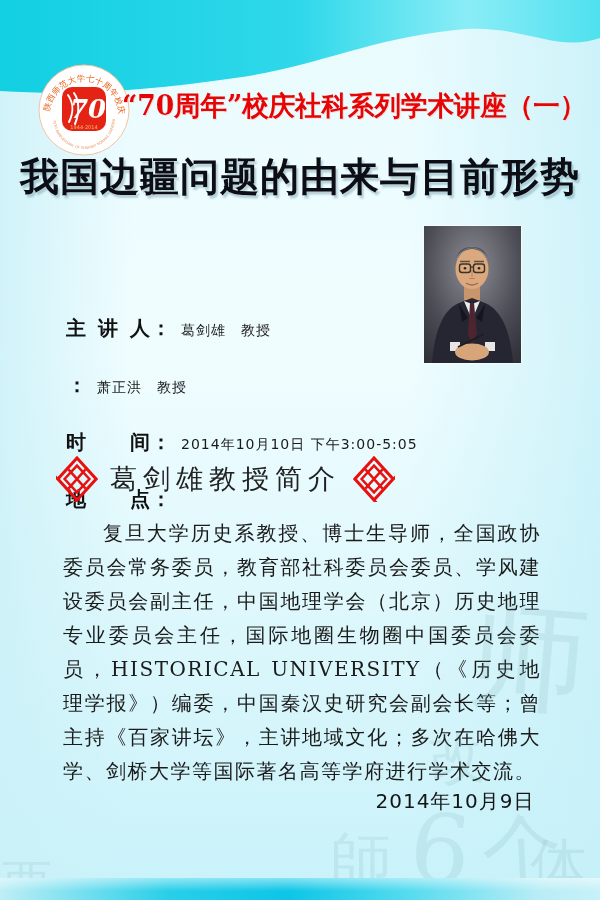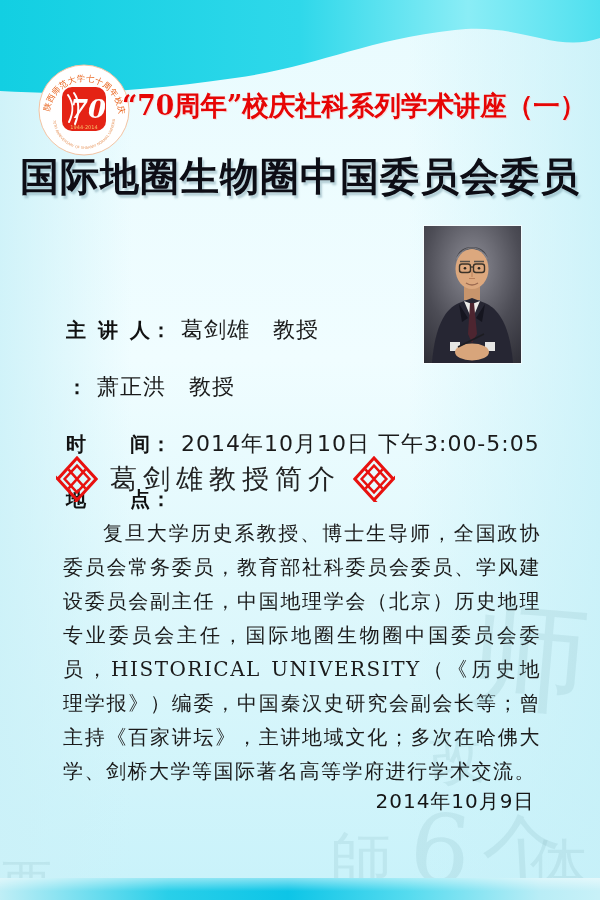--- a/index.html
+++ b/index.html
@@ -33,21 +33,21 @@
   
   #photo{position:absolute;left:424px;top:226px;width:97px;height:137px;box-shadow:0 0 0 1px rgba(255,255,255,.6);}
   
   #info{position:absolute;left:66px;top:284px;width:480px;}
   .info-row{display:flex;align-items:baseline;height:26px;margin-bottom:16px;white-space:nowrap;margin-top:31px;}
   .info-label{
     display:inline-block;width:84px;font-weight:bold;font-size:20px;color:#111;
     text-align:justify;text-align-last:justify;
   }
   .info-colon{font-weight:bold;font-size:20px;color:#111;margin-left:1px;}
-  .info-value{font-size:22px;color:#1a1a1a;margin-left:10px;letter-spacing:1px;}
+  .info-value{font-size:14px;color:#1a1a1a;margin-left:10px;letter-spacing:1px;}
   
   #section-header{position:absolute;left:56px;top:456px;display:flex;align-items:center;gap:12px;}
   .knot{width:42px;height:46px;flex:0 0 auto;}
   #section-title{
     font-family:"DejaVu Serif",serif;font-size:27px;color:#222;
     letter-spacing:6px;white-space:nowrap;
   }
   
   #bio{
     position:absolute;left:63px;top:516px;width:478px;
@@ -101,21 +101,21 @@
       <textPath href="#arcBot" startOffset="2%">70TH ANNIVERSARY OF SHAANXI NORMAL UNIVERSITY</textPath>
     </text>
     <rect x="26" y="25" width="44" height="44" rx="10" fill="#e42315"></rect>
     <path d="M33,60 C38,50 37,40 32,33 M39,62 C44,50 43,38 38,31" stroke="#ffffff" stroke-width="2" fill="none" stroke-linecap="round"></path>
     <text x="52" y="56" font-size="26" font-family="DejaVu Serif,serif" font-style="italic" font-weight="bold" fill="#ffffff" text-anchor="middle">70</text>
     <text x="48" y="66.5" font-size="5" font-family="DejaVu Sans,sans-serif" fill="#f6c06a" text-anchor="middle">1944-2014</text>
   </svg>
 
   <div id="series-title">“70周年”校庆社科系列学术讲座（一）</div>
 
-  <div id="main-title">国际地圈生物圈中国委员会委员</div>
+  <div id="main-title">我国边疆问题的由来与目前形势</div>
 
   <svg id="photo" viewBox="0 0 97 137" preserveAspectRatio="none">
     <defs>
       <radialGradient id="pg" cx="0.5" cy="0.3" r="0.9">
         <stop offset="0" stop-color="#8d8d96"></stop>
         <stop offset="0.55" stop-color="#4c4c55"></stop>
         <stop offset="1" stop-color="#2a2a32"></stop>
       </radialGradient>
     </defs>
     <rect x="0" y="0" width="97" height="137" fill="url(#pg)"></rect>

